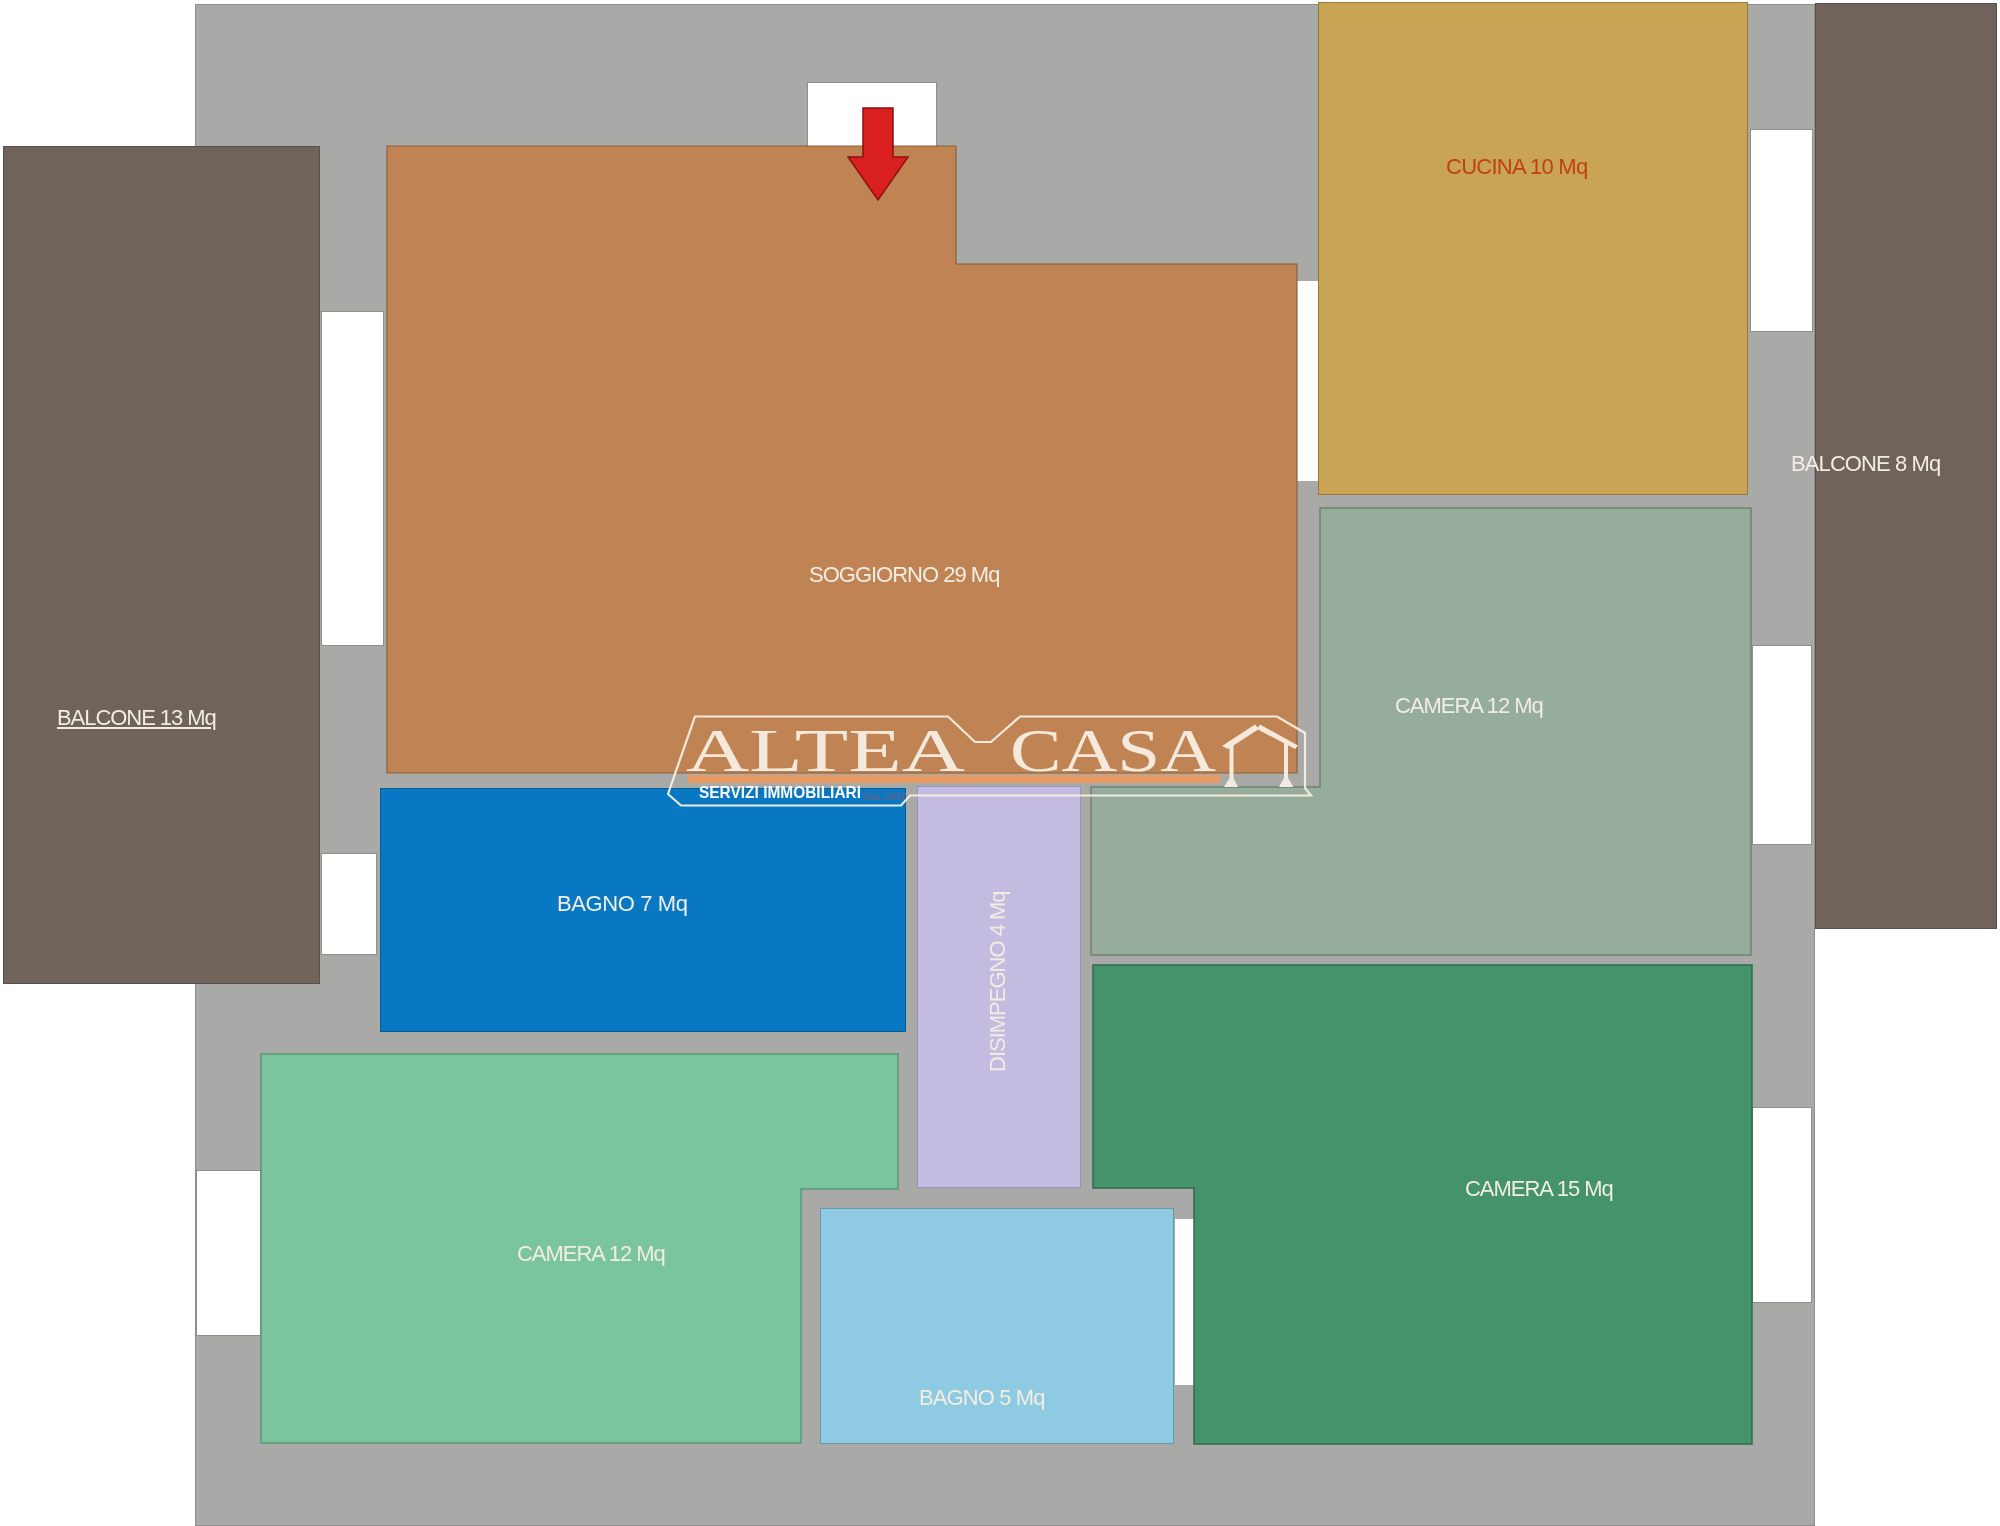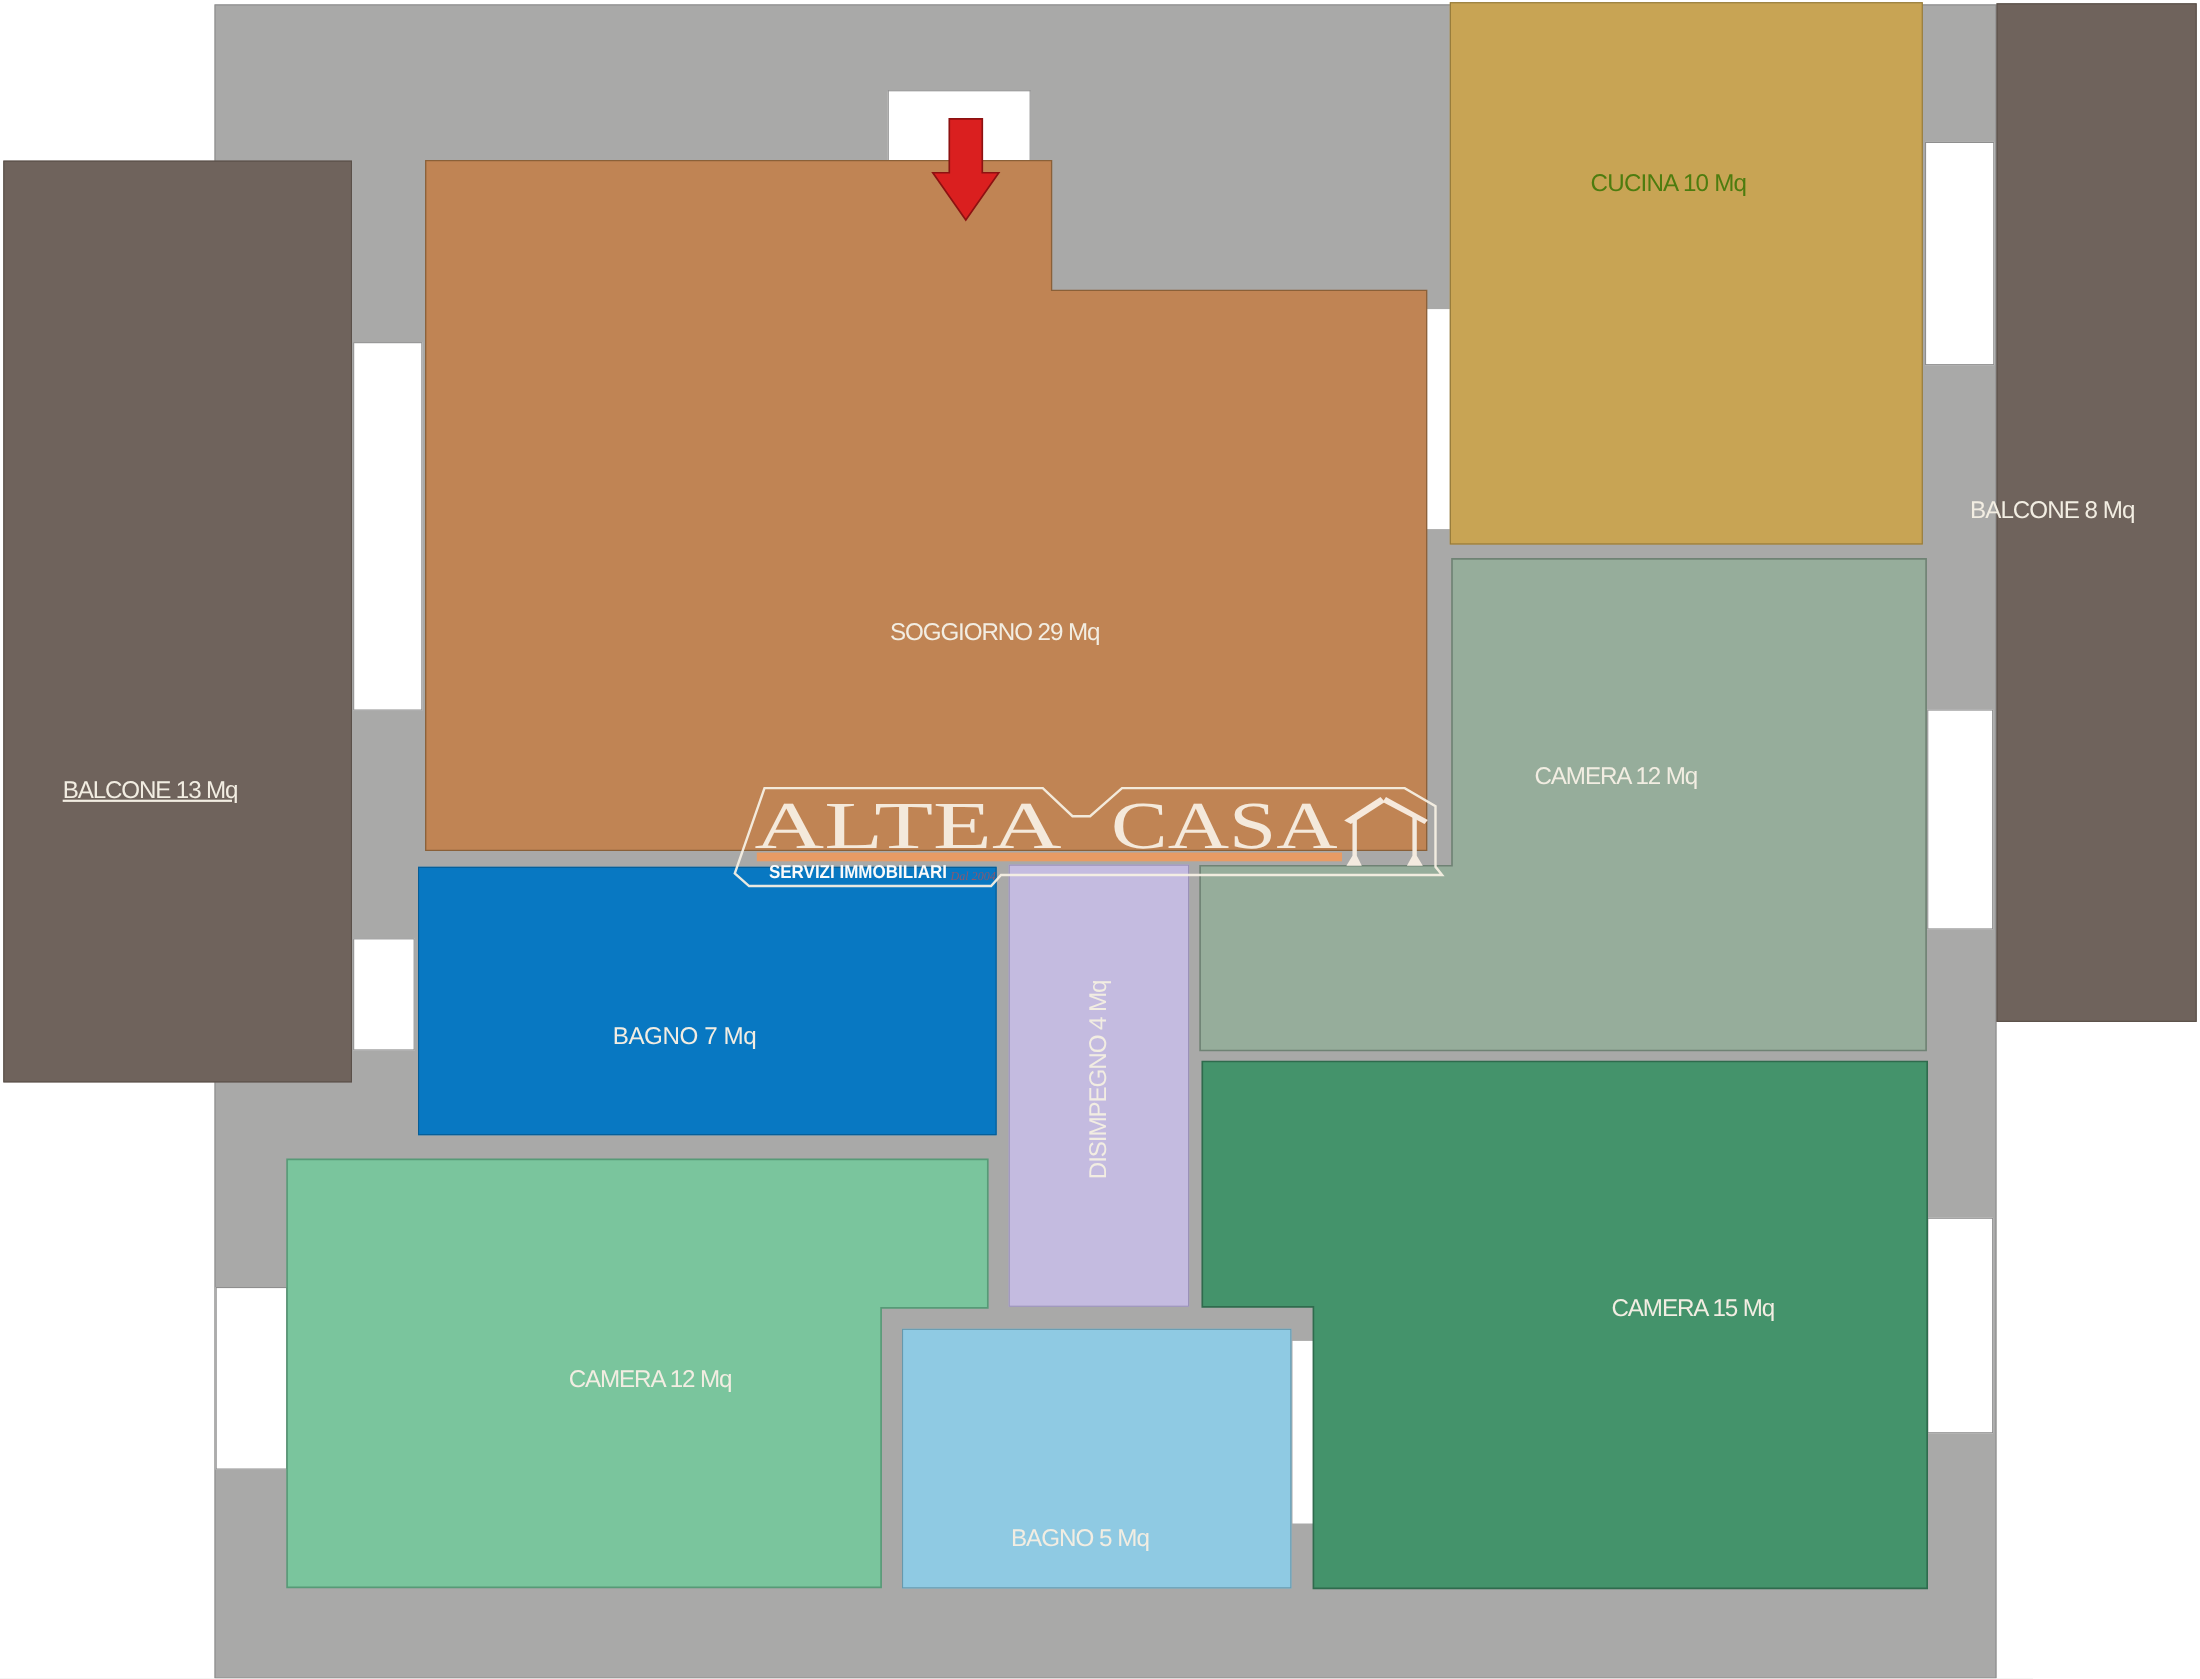--- a/index.html
+++ b/index.html
@@ -41,31 +41,31 @@
   <div class="lbl" style="left:1791px;top:451px;letter-spacing:-0.9px;">BALCONE 8 Mq</div>
 
   <svg class="r" style="left:0;top:0;" width="2000" height="1526" viewBox="0 0 2000 1526">
     <polygon points="387,146 956,146 956,264 1297,264 1297,773 387,773" fill="#C08454" stroke="#8a6038" stroke-width="1.2"></polygon>
   </svg>
 
   <div class="lbl" style="left:809px;top:562px;letter-spacing:-1.0px;">SOGGIORNO 29 Mq</div>
 
   <div class="r" style="left:1318px;top:2px;width:430px;height:493px;background:#C8A454;border:1px solid #93793a;"></div>
 
-  <div class="lbl" style="left:1446px;top:154px;color:#4d7c0f;letter-spacing:-0.75px;">CUCINA 10 Mq</div>
+  <div class="lbl" style="left:1446px;top:154px;color:#c2410c;letter-spacing:-0.75px;">CUCINA 10 Mq</div>
 
   <svg class="r" style="left:0;top:0;" width="2000" height="1526" viewBox="0 0 2000 1526">
     <polygon points="1320,508 1751,508 1751,955 1091,955 1091,787 1320,787" fill="#96AD9B" stroke="#6f8274" stroke-width="1.5"></polygon>
   </svg>
 
   <div class="lbl" style="left:1395px;top:693px;letter-spacing:-1.03px;">CAMERA 12 Mq</div>
 
   <div class="r" style="left:380px;top:788px;width:526px;height:244px;background:#0878C2;border:1px solid #065d96;"></div>
 
-  <div class="lbl" style="left:557px;top:929px;letter-spacing:-0.4px;text-align:center;">BAGNO 7 Mq</div>
+  <div class="lbl" style="left:557px;top:891px;letter-spacing:-0.4px;text-align:center;">BAGNO 7 Mq</div>
 
   <div class="r" style="left:917px;top:786px;width:164px;height:402px;background:#C4BBE0;border:1px solid #9a91b8;"></div>
 
   <div class="lbl" style="left:985px;top:1072px;transform:rotate(-90deg);transform-origin:0 0;letter-spacing:-1.0px;">DISIMPEGNO 4 Mq</div>
 
   <svg class="r" style="left:0;top:0;" width="2000" height="1526" viewBox="0 0 2000 1526">
     <polygon points="261,1054 898,1054 898,1189 801,1189 801,1443 261,1443" fill="#7AC59D" stroke="#579a77" stroke-width="1.5"></polygon>
   </svg>
 
   <div class="lbl" style="left:517px;top:1241px;letter-spacing:-1.03px;">CAMERA 12 Mq</div>

